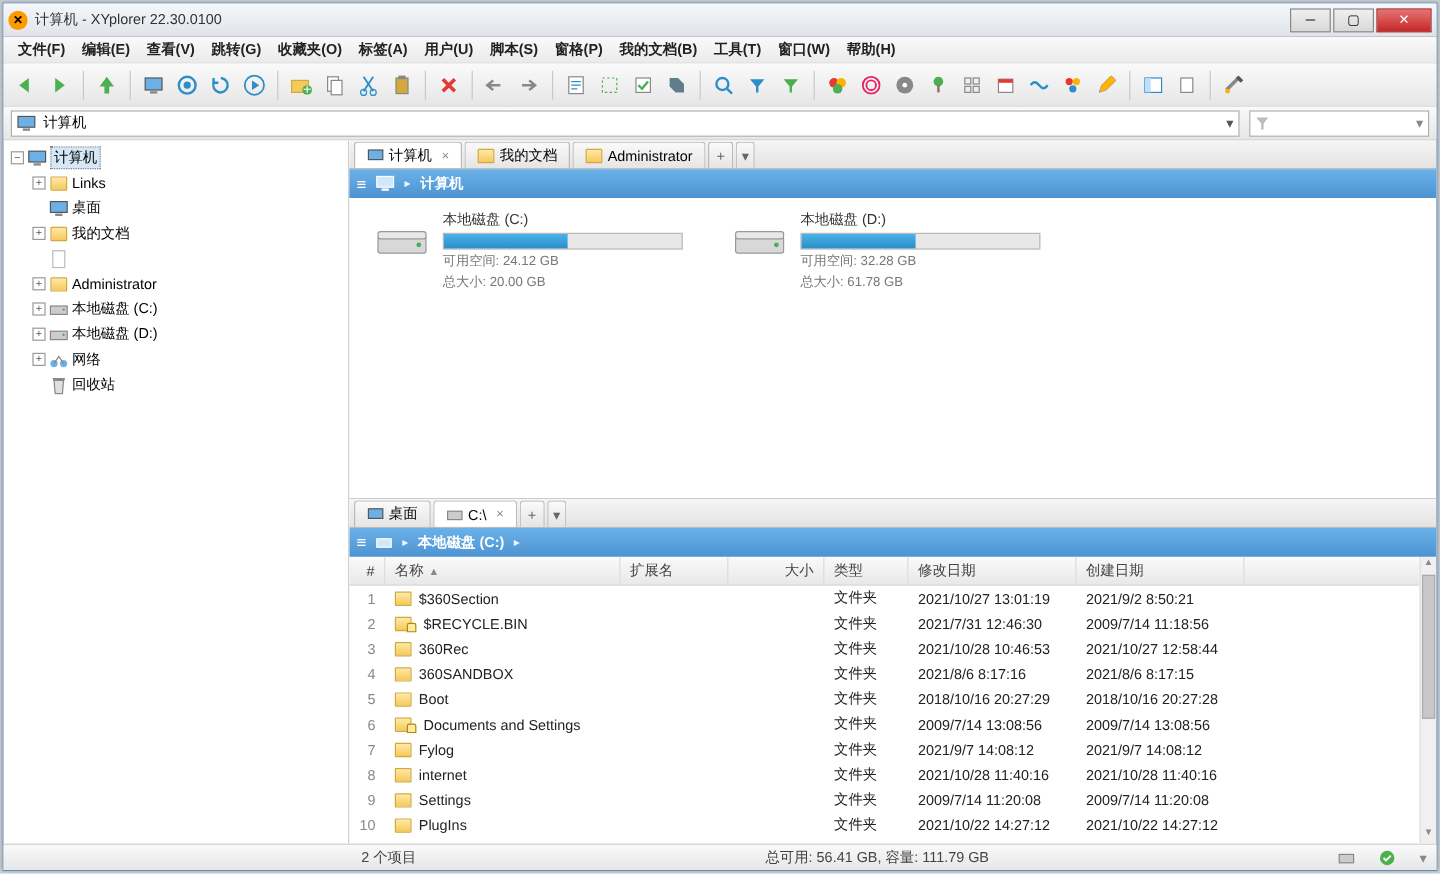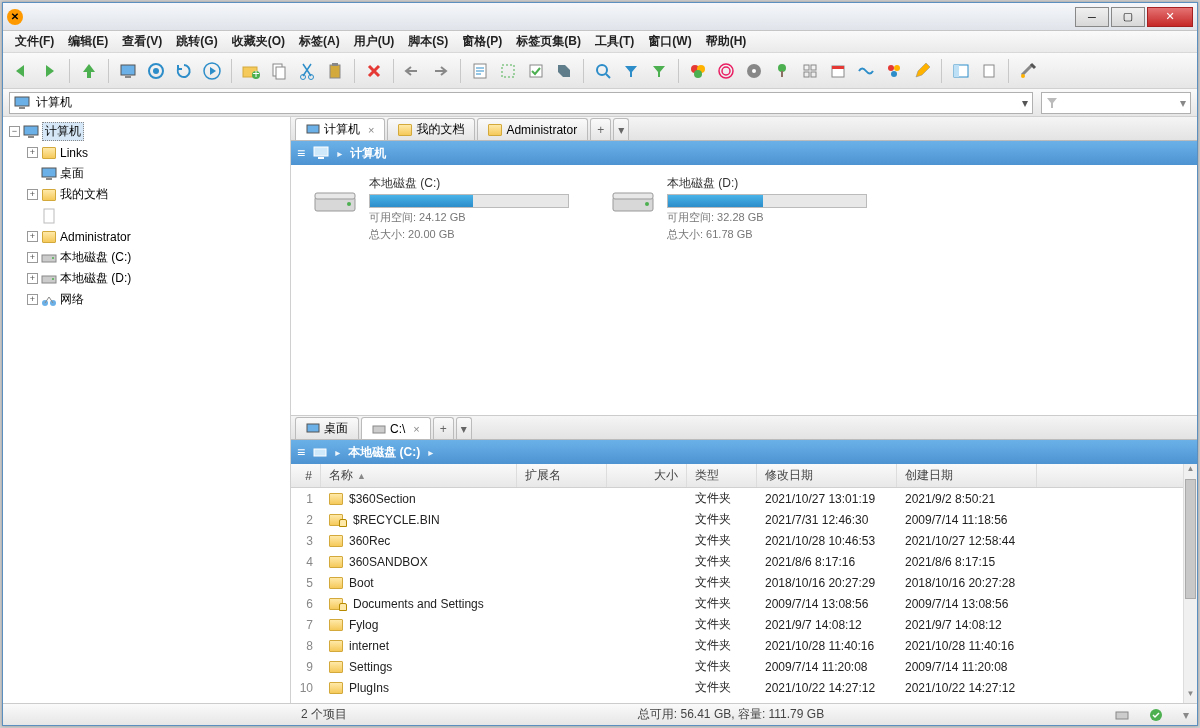--- a/index.html
+++ b/index.html
@@ -60,38 +60,39 @@
 .scroll-v { width: 14px; background: #f0f0f0; border-left:1px solid #ddd; display:flex;flex-direction:column;}
 .scroll-v .thumb { background: #c8c8c8; border:1px solid #aaa; margin:1px;}
 svg { display: block; }
 </style>
 </head>
 <body>
 
 <div class="window">
   <div class="titlebar">
     <div class="app-icon">✕</div>
+    <div class="title">计算机 - XYplorer 22.30.0100</div>
     <div class="win-btns">
       <div class="win-btn">─</div>
       <div class="win-btn">▢</div>
       <div class="win-btn close">✕</div>
     </div>
   </div>
 
   <div class="menubar">
     <span class="menu-item">文件(F)</span>
     <span class="menu-item">编辑(E)</span>
     <span class="menu-item">查看(V)</span>
     <span class="menu-item">跳转(G)</span>
     <span class="menu-item">收藏夹(O)</span>
     <span class="menu-item">标签(A)</span>
     <span class="menu-item">用户(U)</span>
     <span class="menu-item">脚本(S)</span>
     <span class="menu-item">窗格(P)</span>
-    <span class="menu-item">标签页集(B)</span>
+    <span class="menu-item">我的文档(B)</span>
     <span class="menu-item">工具(T)</span>
     <span class="menu-item">窗口(W)</span>
     <span class="menu-item">帮助(H)</span>
   </div>
 
   <div class="toolbar">
     <div class="tb-btn">
         <svg width="20" height="16">
           <path d="M12 2 L4 8 L12 14 Z" fill="#4caf50"></path>
         </svg>
@@ -388,20 +389,30 @@
           <div class="tree-row" style="padding-left: 24px;">
             <span class="exp ">+</span>
             <span class="ico">
               <svg width="16" height="14">
                 <circle cx="4" cy="10" r="3" fill="#6bb1e8"></circle>
                 <circle cx="12" cy="10" r="3" fill="#6bb1e8"></circle>
                 <path d="M4 10 L8 4 L12 10" stroke="#888" fill="none"></path>
               </svg>
             </span>
             <span>网络</span>
+          </div>
+          <div class="tree-row" style="padding-left: 24px;">
+            <span class="exp none"></span>
+            <span class="ico">
+              <svg width="14" height="16">
+                <path d="M3 4 L11 4 L10 15 L4 15 Z" fill="#e0e0e0" stroke="#888"></path>
+                <rect x="2" y="2" width="10" height="2" fill="#888"></rect>
+              </svg>
+            </span>
+            <span>回收站</span>
           </div>
         </div>
     </div>
 
     <div class="right">
 
       <div class="pane-top">
         <div class="pane-tabs">
           <div class="tab active">
               <svg width="14" height="12">

